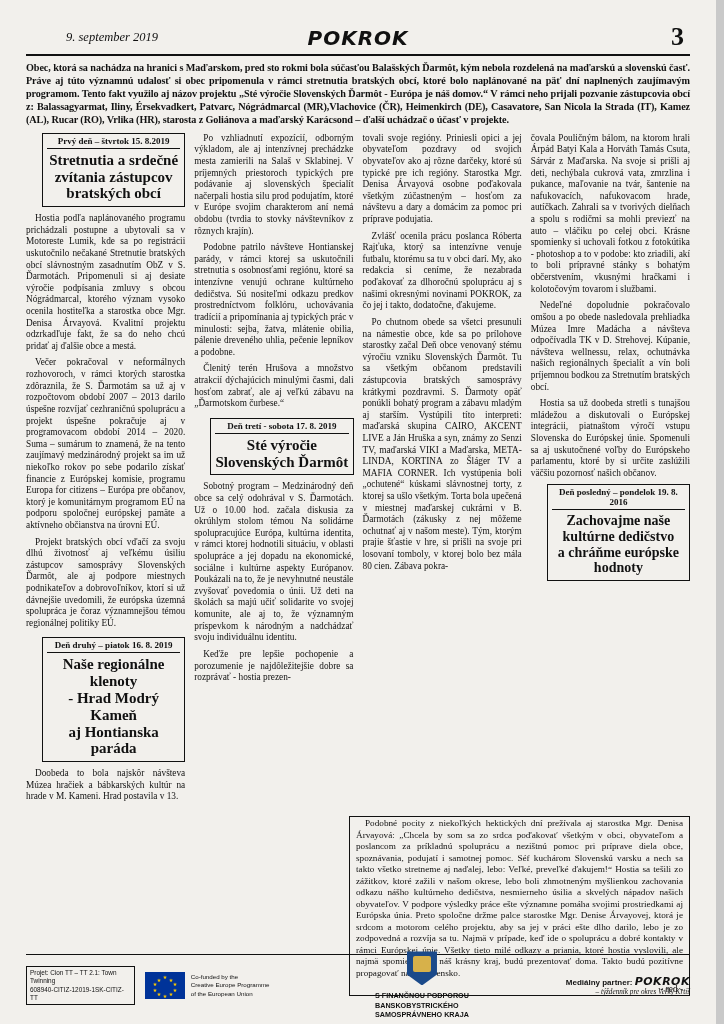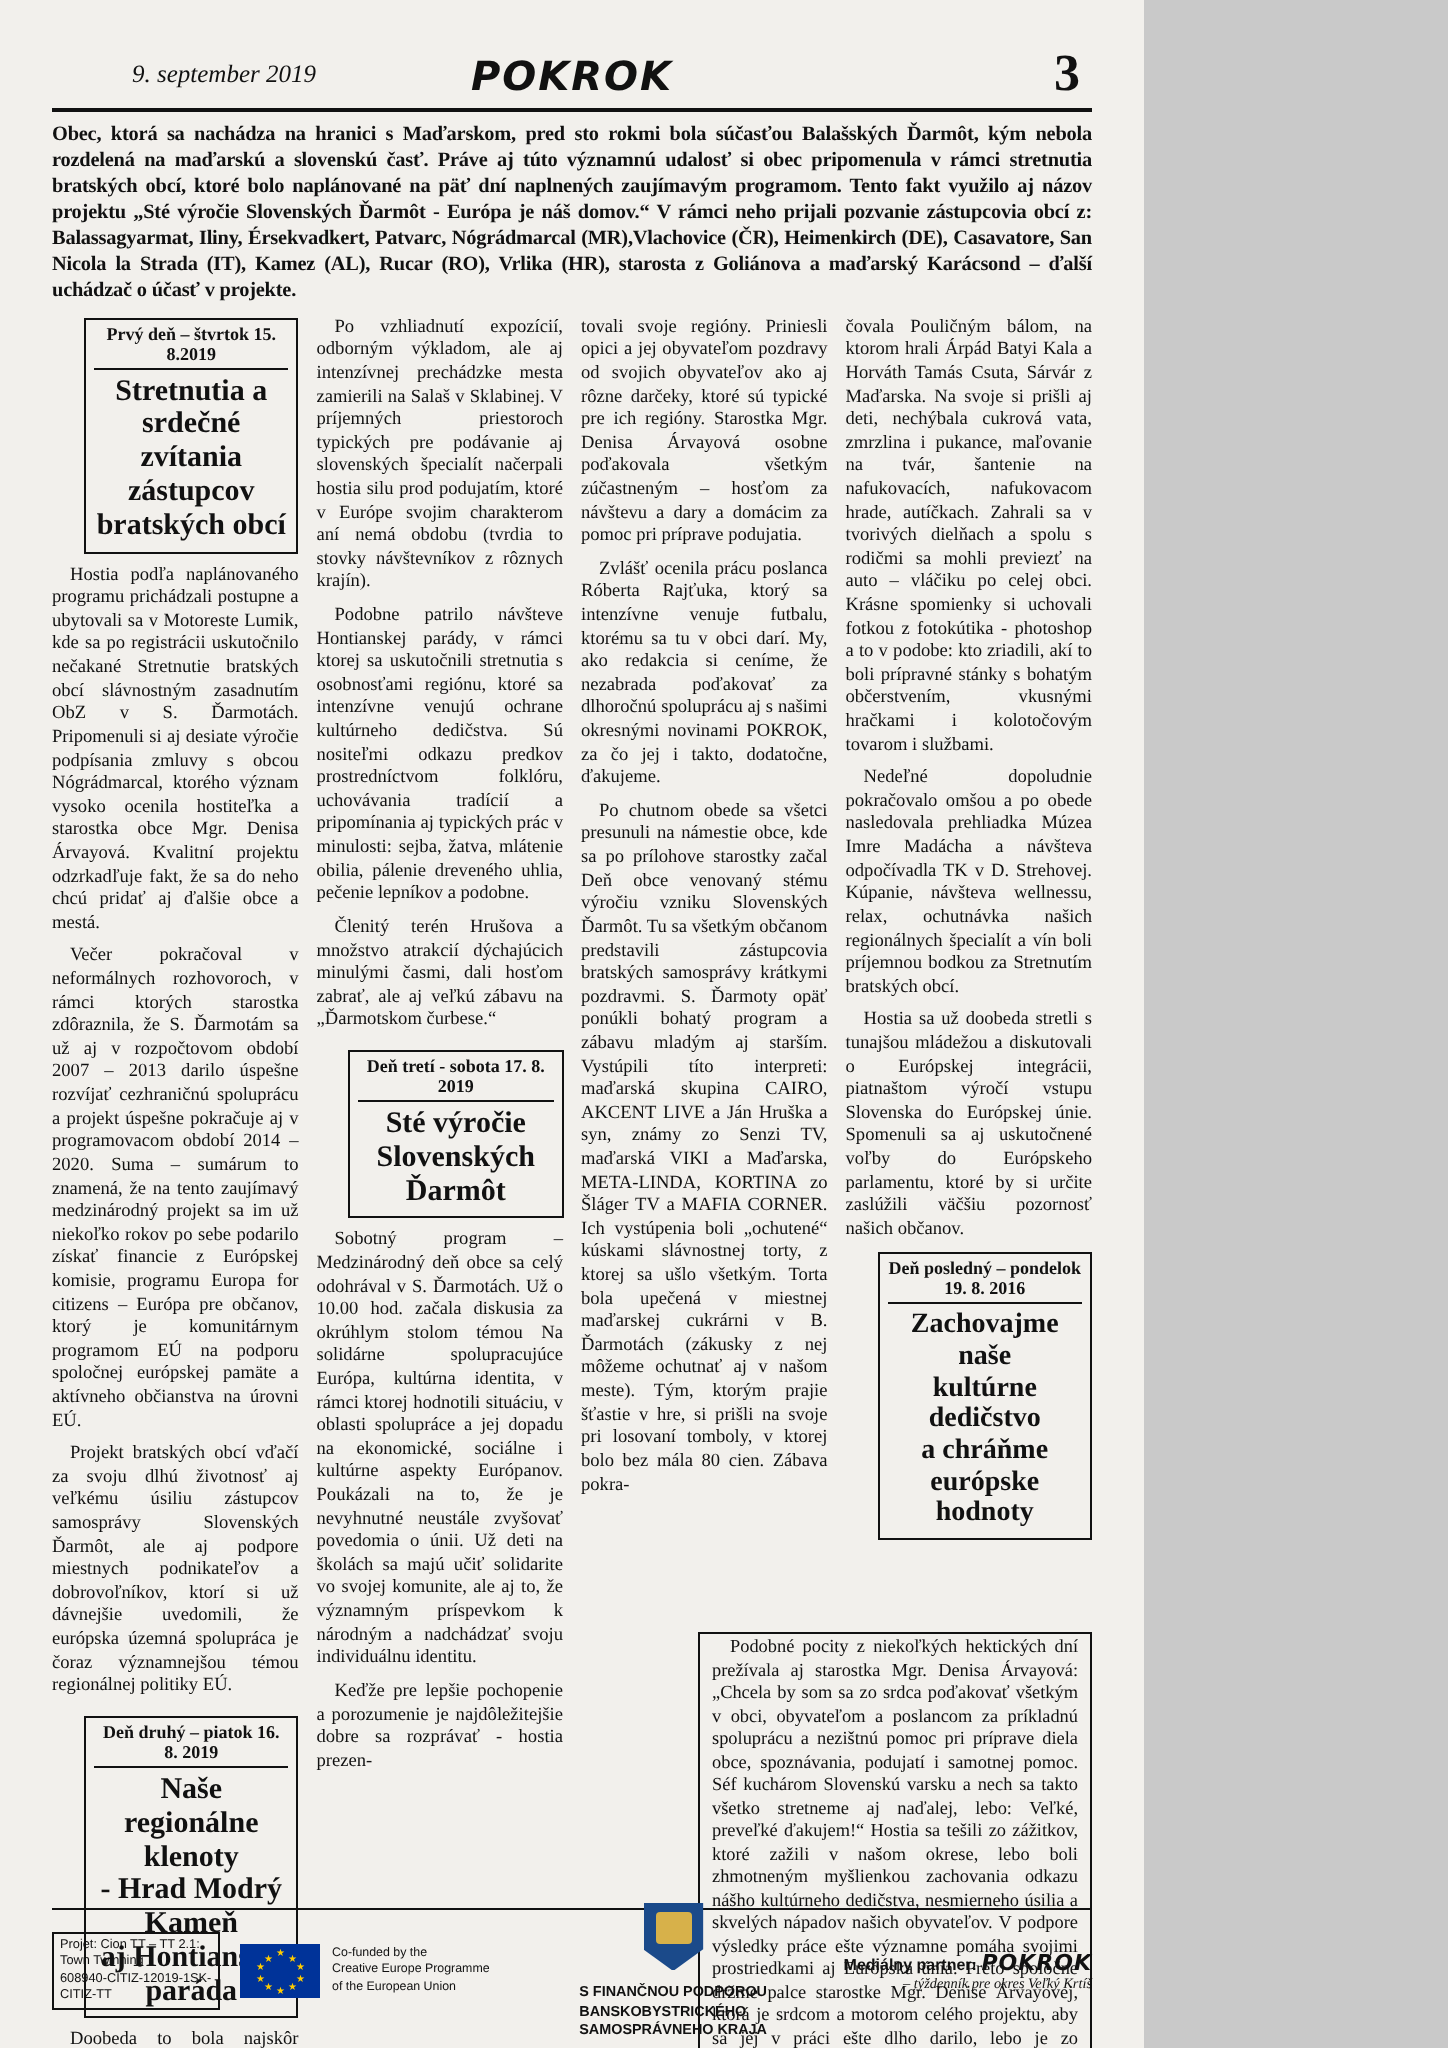--- a/index.html
+++ b/index.html
@@ -6,21 +6,21 @@
   html, body { margin: 0; padding: 0; }
   body {
     width: 724px;
     height: 1024px;
     background: #c9c9c9;
     font-family: "Liberation Serif", serif;
     color: #111;
   }
   .page {
     position: relative;
-    width: 572px;
+    width: 716px;
     height: 1024px;
     background: #f2f0ec;
     padding: 26px 26px 10px 26px;
     overflow: hidden;
   }
   
   .masthead {
     position: relative;
     height: 30px;
     border-bottom: 2px solid #111;

